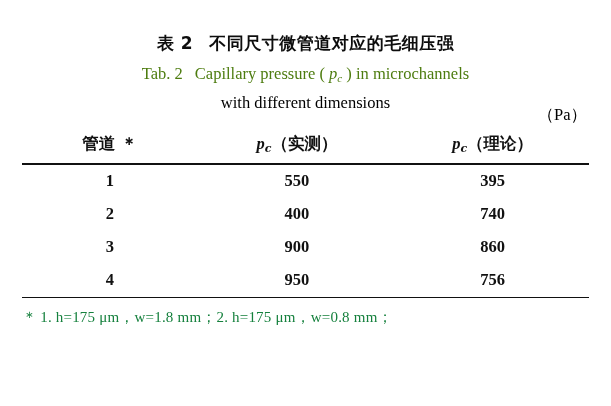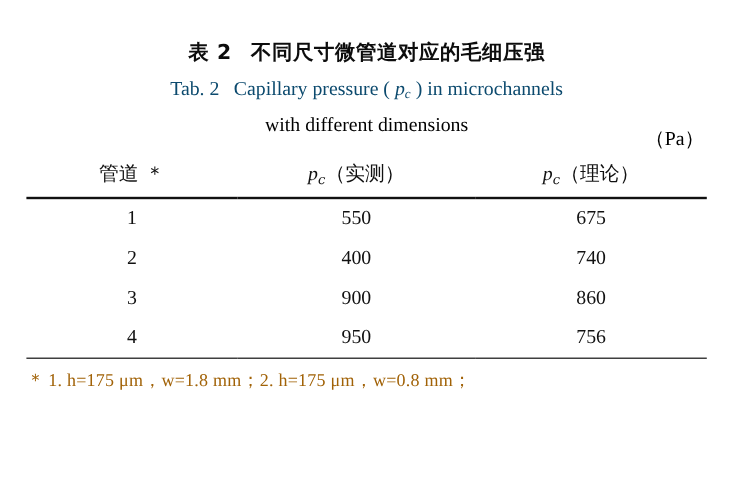--- a/index.html
+++ b/index.html
@@ -33,21 +33,21 @@
     color: #0d0d0d;
   }
   .title-cn .num {
     margin-right: 16px;
   }
 
   .title-en {
     text-align: center;
     font-size: 16.5px;
     line-height: 1.62;
-    color: #0c4a6e;
+    color: #4d7c0f;
     margin-bottom: 2px;
   }
   .title-en .lbl {
     margin-right: 12px;
   }
   .title-en-line2 {
     position: relative;
     text-align: center;
     font-size: 16.5px;
     line-height: 1.62;
@@ -70,21 +70,21 @@
   }
 
   table.tbl {
     width: 100%;
     border-collapse: collapse;
     margin-top: 8px;
   }
   table.tbl th, table.tbl td {
     text-align: center;
     font-size: 16.5px;
-    font-weight: normal;
+    font-weight: bold;
     padding: 0;
   }
   .rule-top td {
     border-top: 1.6px solid #111;
     height: 0;
     padding: 0;
     font-size: 0;
     line-height: 0;
   }
   .rule-mid td {
@@ -111,21 +111,21 @@
     vertical-align: middle;
   }
   .col-a { width: 31%; }
   .col-b { width: 35%; }
   .col-c { width: 34%; }
 
   .footnote {
     font-size: 15px;
     line-height: 1.62;
     margin-top: 7px;
-    color: #a16207;
+    color: #15803d;
     letter-spacing: 0.2px;
   }
   .footnote .star {
     margin-right: 3px;
   }
   .clip {
     position: absolute;
     left: 0; right: 0; bottom: 0;
     height: 4px;
     background: #ffffff;
@@ -167,21 +167,21 @@
         <th><i class="v">p</i><span class="sub">c</span><span>（理论）</span></th>
       </tr>
     </thead>
     <tbody>
       <tr class="rule-mid">
           <td colspan="3"></td>
         </tr>
       <tr>
         <td>1</td>
         <td>550</td>
-        <td>675</td>
+        <td>395</td>
       </tr>
       <tr>
         <td>2</td>
         <td>400</td>
         <td>740</td>
       </tr>
       <tr>
         <td>3</td>
         <td>900</td>
         <td>860</td>

